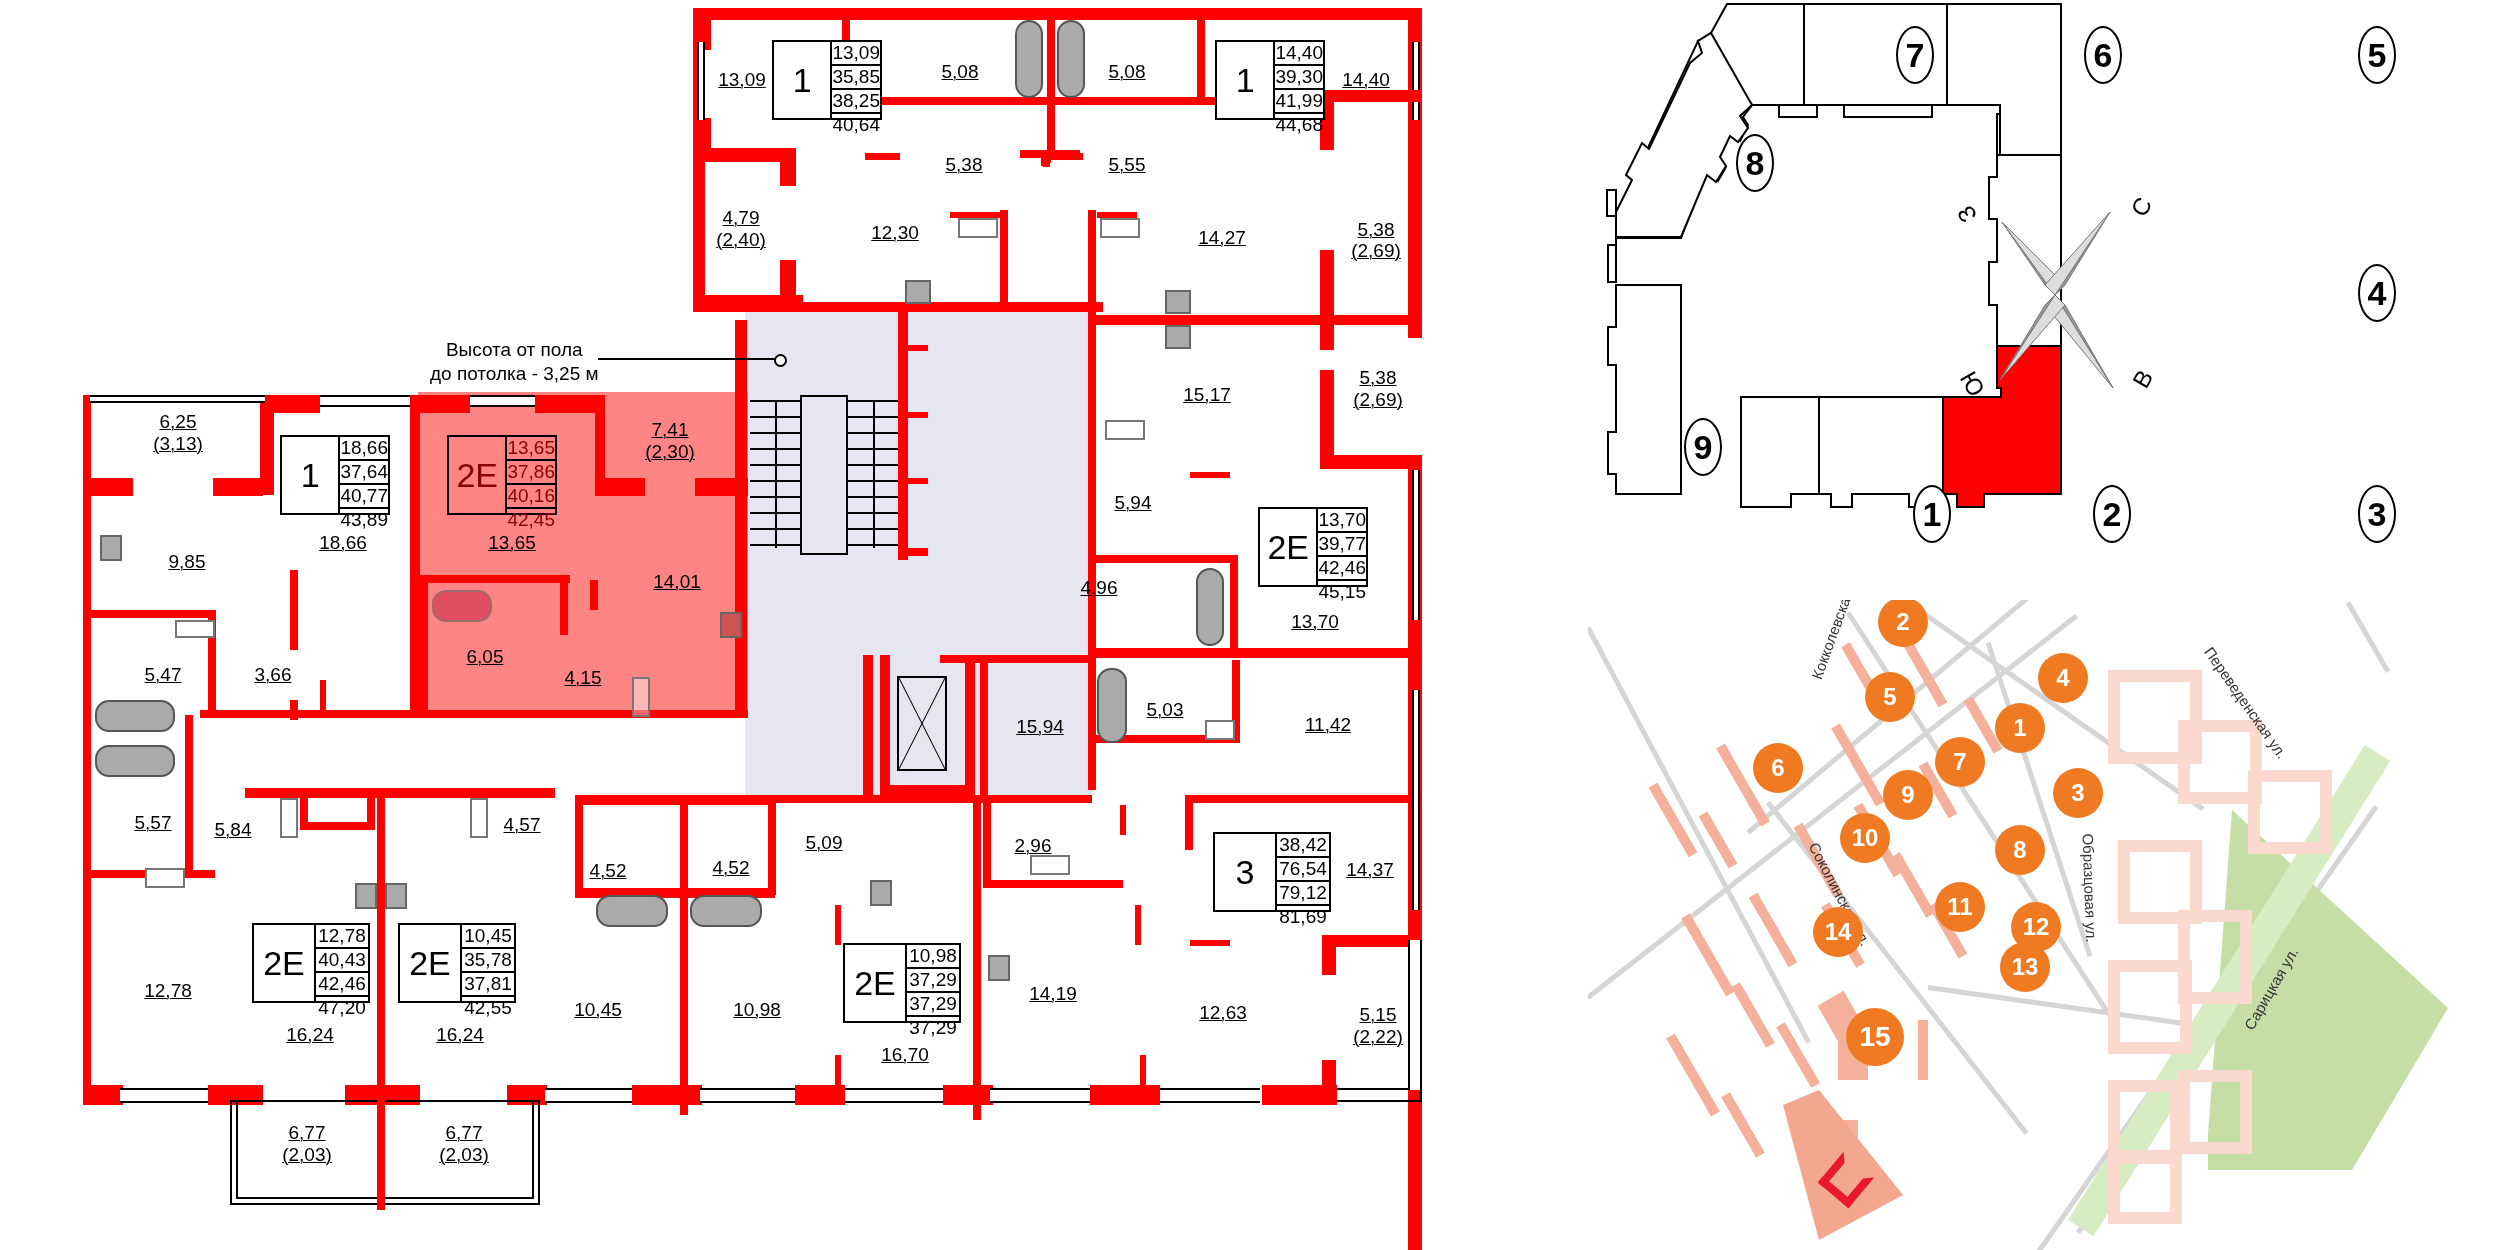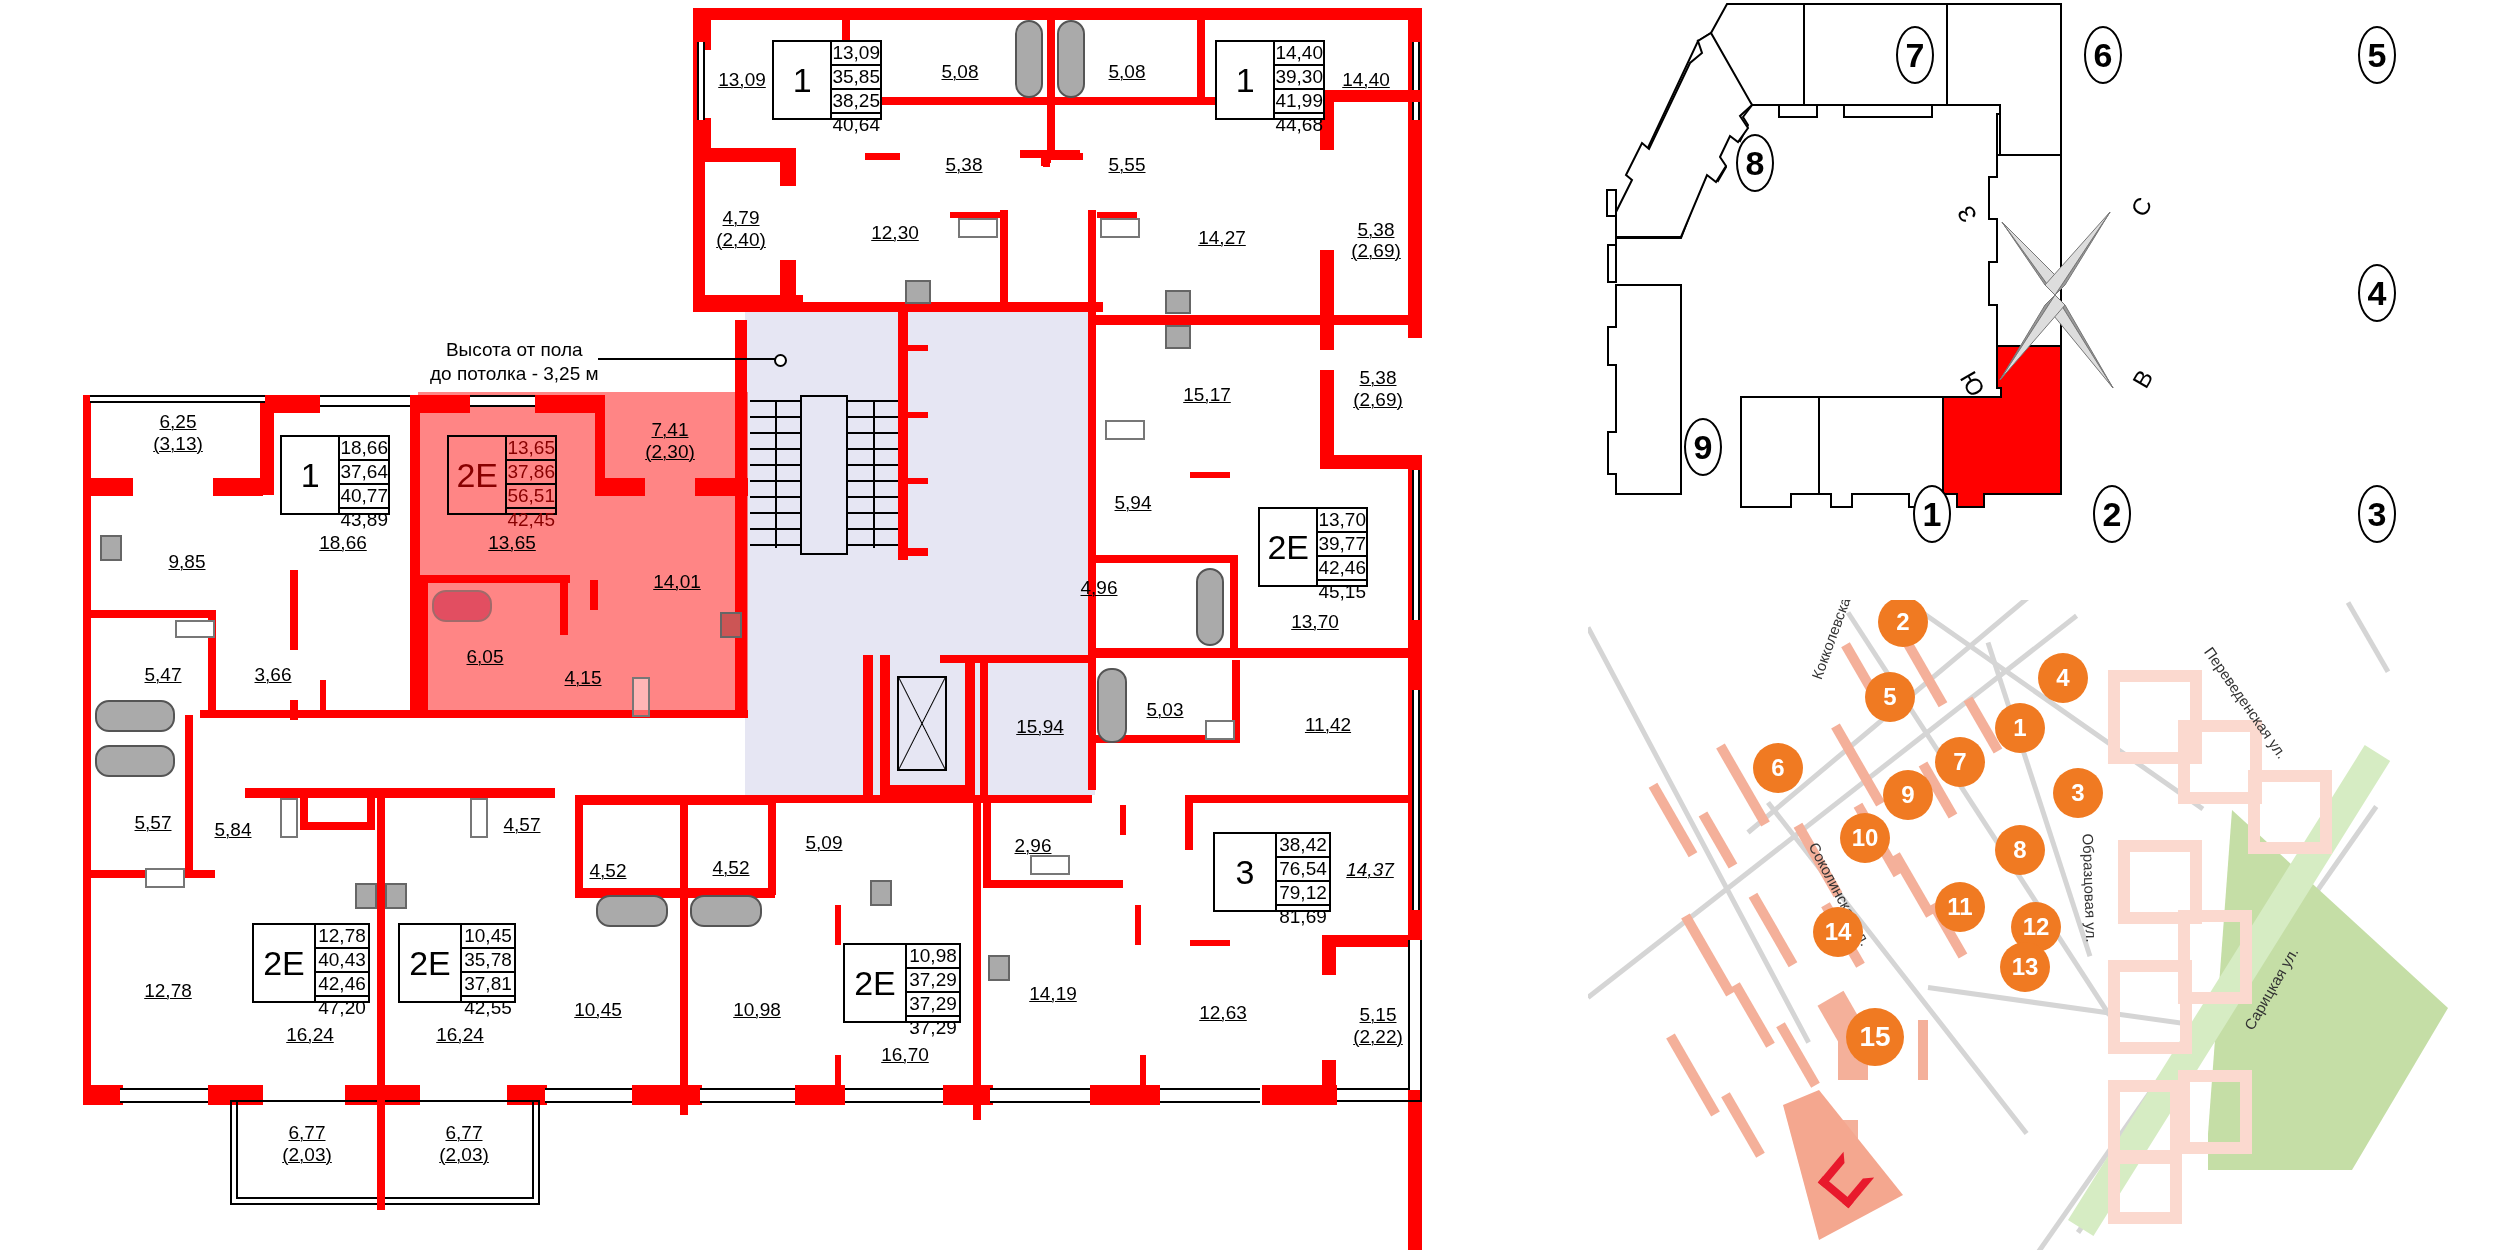--- a/index.html
+++ b/index.html
@@ -301,21 +301,21 @@
         <div>37,64</div>
         <div>40,77</div>
         <div>43,89</div>
       </div>
   </div>
   <div class="infobox" style="left:447px;top:435px;width:110px;height:80px;background:transparent;">
     <div class="type" style="color:#800;">2E</div>
     <div class="vals" style="color:#800;">
         <div>13,65</div>
         <div>37,86</div>
-        <div>56,51</div>
+        <div>40,16</div>
         <div>42,45</div>
       </div>
   </div>
   <div class="infobox" style="left:1258px;top:507px;width:110px;height:80px;">
     <div class="type">2E</div>
     <div class="vals">
         <div>13,70</div>
         <div>39,77</div>
         <div>42,46</div>
         <div>45,15</div>
@@ -391,21 +391,21 @@
   <div class="lbl" style="left:583px;top:678px;">4,15</div>
   <div class="lbl" style="left:163px;top:675px;">5,47</div>
   <div class="lbl" style="left:273px;top:675px;">3,66</div>
   <div class="lbl" style="left:153px;top:823px;">5,57</div>
   <div class="lbl" style="left:233px;top:830px;">5,84</div>
   <div class="lbl" style="left:522px;top:825px;">4,57</div>
   <div class="lbl" style="left:608px;top:871px;">4,52</div>
   <div class="lbl" style="left:731px;top:868px;">4,52</div>
   <div class="lbl" style="left:824px;top:843px;">5,09</div>
   <div class="lbl" style="left:1033px;top:838px;margin-top:8px;">2,96</div>
-  <div class="lbl" style="left:1370px;top:870px;font-style:italic;">14,37</div>
+  <div class="lbl" style="left:1370px;top:870px;">14,37</div>
   <div class="lbl" style="left:168px;top:991px;">12,78</div>
   <div class="lbl" style="left:310px;top:1035px;">16,24</div>
   <div class="lbl" style="left:460px;top:1035px;">16,24</div>
   <div class="lbl" style="left:598px;top:1010px;">10,45</div>
   <div class="lbl" style="left:757px;top:1010px;">10,98</div>
   <div class="lbl" style="left:905px;top:1055px;">16,70</div>
   <div class="lbl" style="left:1053px;top:994px;">14,19</div>
   <div class="lbl" style="left:1223px;top:1013px;">12,63</div>
   <div class="lbl" style="left:1378px;top:1015px;">5,15</div>
   <div class="lbl" style="left:1378px;top:1037px;">(2,22)</div>

